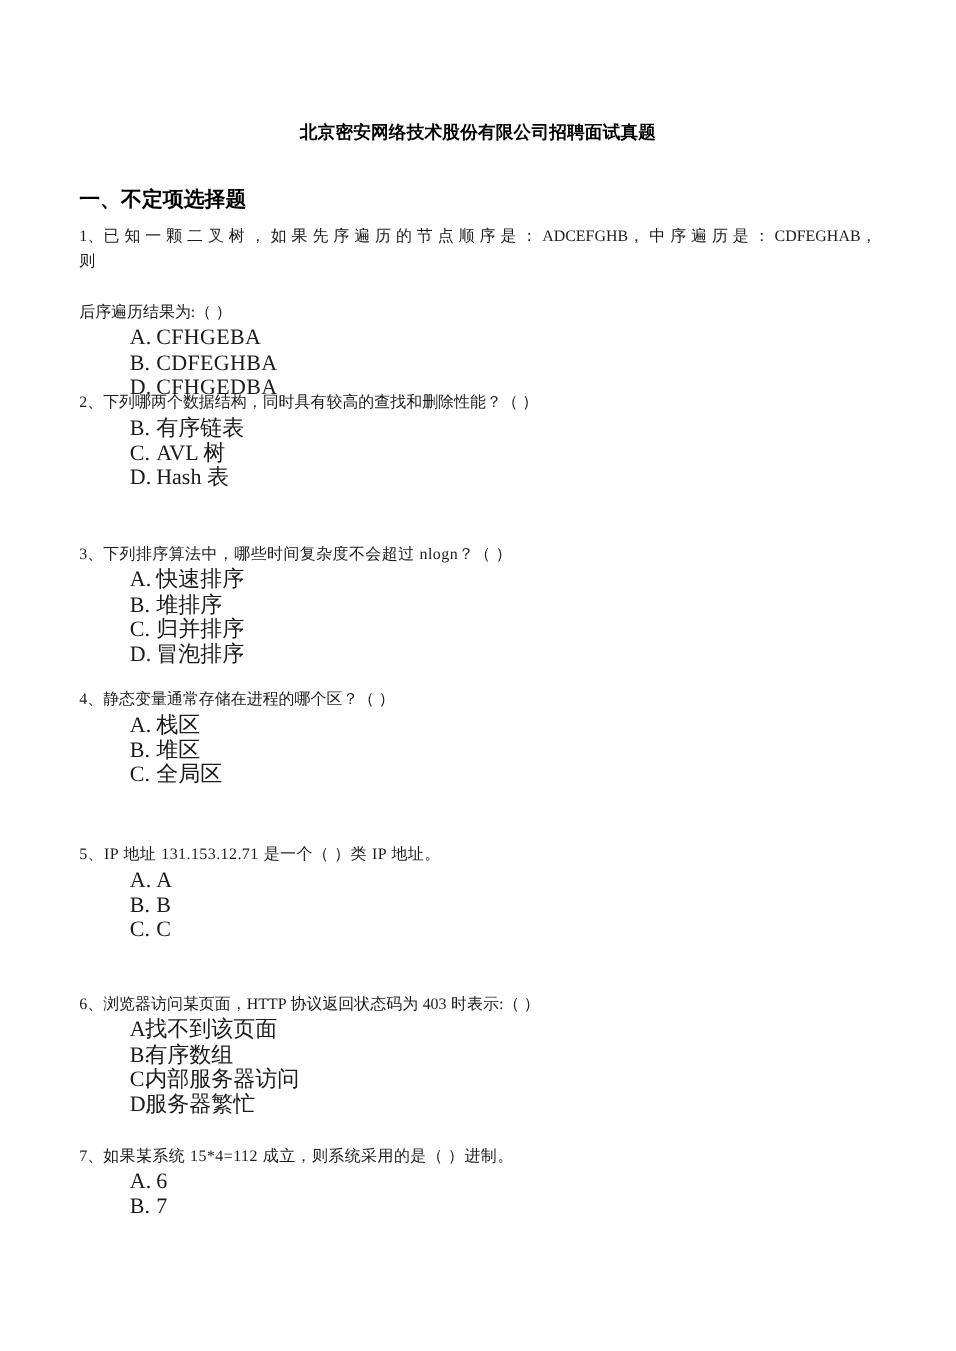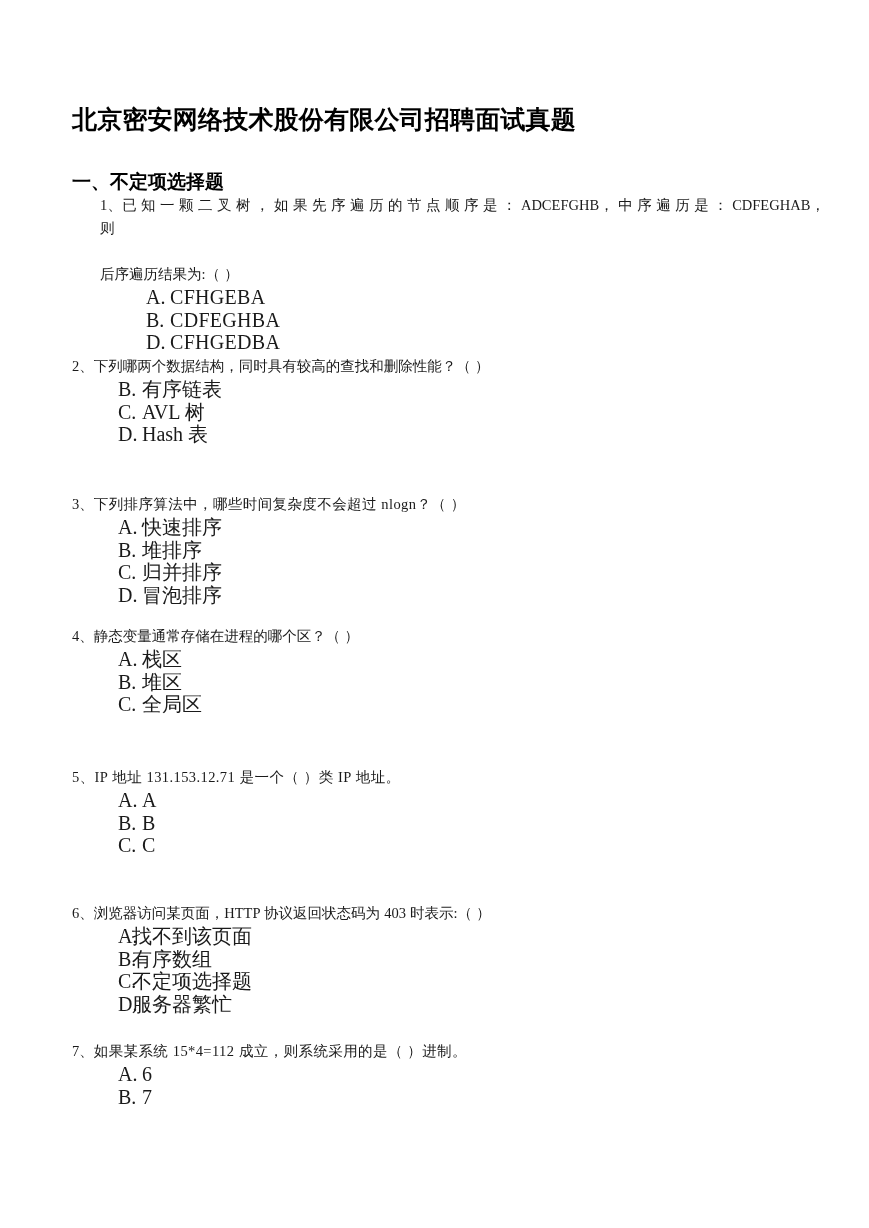--- a/index.html
+++ b/index.html
@@ -29,24 +29,24 @@
     top: 0;
     width: 725px;
   }
 
   
   .doc-title {
     position: absolute;
     left: 0;
     top: 107px;
     width: 725px;
-    text-align: left;
+    text-align: center;
     font-family: "DejaVu Sans", "Liberation Sans", sans-serif;
     font-weight: bold;
-    font-size: 25px;
+    font-size: 16px;
     line-height: 26px;
     letter-spacing: 0.2px;
     color: #000000;
   }
 
   
   .section-heading {
     position: absolute;
     left: 0;
     top: 172px;
@@ -119,21 +119,21 @@
 </head>
 <body>
 
 <div class="page">
   <div class="content">
 
     <div class="doc-title">北京密安网络技术股份有限公司招聘面试真题</div>
 
     <div class="section-heading">一、不定项选择题</div>
 
-    <div class="question-block gap-wide" style="top:194px;margin-left:28px;">
+    <div class="question-block gap-wide" style="top:204px;">
       <div class="q-text">
         <span class="line1"><span>1、</span><span>已 知 一 颗 二 叉 树 ， 如 果 先 序 遍 历 的 节 点 顺 序 是 ： ADCEFGHB， 中 序 遍 历 是 ： CDFEGHAB， 则</span></span>
         <span class="line2">后序遍历结果为:（     ）</span>
       </div>
       <ul class="options">
         <li class="option"><span class="opt-letter">A.</span><span class="latin">CFHGEBA</span></li>
         <li class="option"><span class="opt-letter">B.</span><span class="latin">CDFEGHBA</span></li>
         <li class="option"><span class="opt-letter">D.</span><span class="latin">CFHGEDBA</span></li>
       </ul>
     </div>
@@ -183,21 +183,21 @@
       </ul>
     </div>
 
     <div class="question-block gap-narrow" style="top:902px;">
       <div class="q-text">
         <span>6、</span><span>浏览器访问某页面，HTTP 协议返回状态码为 403 时表示:（      ）</span>
       </div>
       <ul class="options">
         <li class="option"><span class="opt-letter">A.</span><span>找不到该页面</span></li>
         <li class="option"><span class="opt-letter">B.</span><span>有序数组</span></li>
-        <li class="option"><span class="opt-letter">C.</span><span>不定项选择题</span></li>
+        <li class="option"><span class="opt-letter">C.</span><span>内部服务器访问</span></li>
         <li class="option"><span class="opt-letter">D.</span><span>服务器繁忙</span></li>
       </ul>
     </div>
 
     <div class="question-block gap-wide" style="top:1040px;">
       <div class="q-text">
         <span>7、</span><span class="mono-ish">如果某系统 15*4=112 成立，则系统采用的是（     ）进制。</span>
       </div>
       <ul class="options">
         <li class="option"><span class="opt-letter">A.</span><span class="latin">6</span></li>

